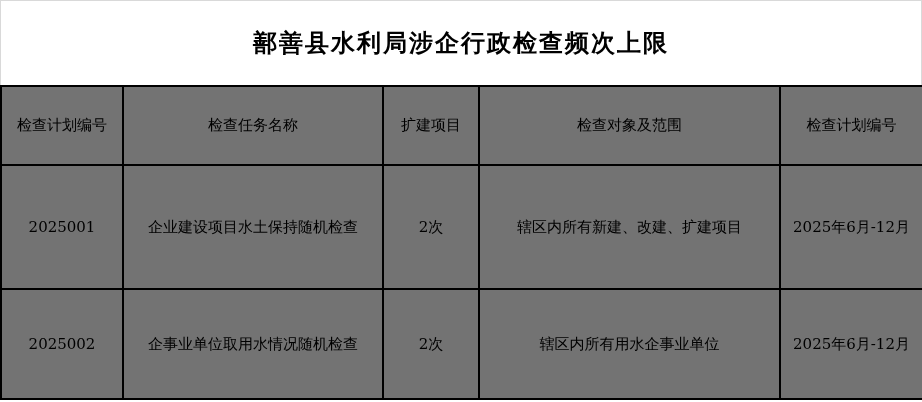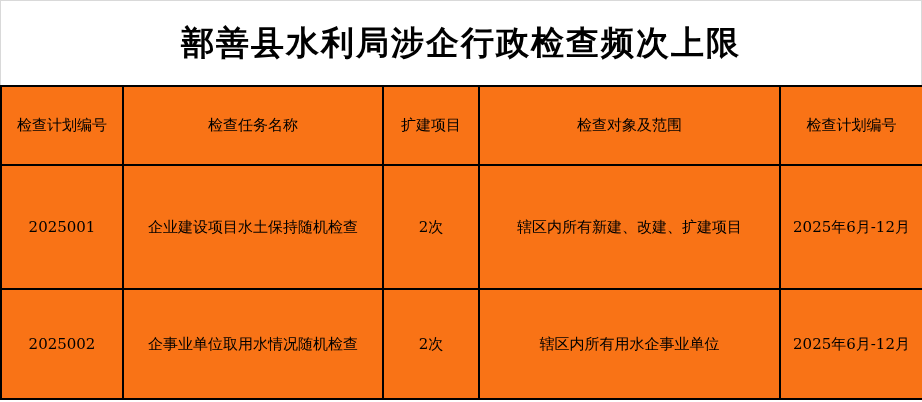--- a/index.html
+++ b/index.html
@@ -22,41 +22,41 @@
     height: 85px;
     border-top: 1px solid #d9d9d9;
     border-left: 1px solid #d9d9d9;
     border-right: 1px solid #d9d9d9;
     display: flex;
     align-items: center;
     justify-content: center;
   }
   .title-band h1 {
     margin: 0;
-    font-size: 33px;
+    font-size: 24px;
     font-weight: bold;
     letter-spacing: 2px;
     font-family: Liberation Mono, monospace;
     text-align: right;
   }
   table.insp {
     width: 922px;
     table-layout: fixed;
     border-collapse: collapse;
   }
   table.insp th, table.insp td {
     box-sizing: border-box;
     border: 2px solid #000000;
     text-align: center;
     vertical-align: middle;
     font-weight: normal;
     font-size: 15px;
     padding: 2px 4px;
     font-family: "DejaVu Serif", serif;
-    background: #f97316;
+    background: #737373;
     overflow: hidden;
     white-space: nowrap;
     margin-top: 40px;
   }
   tr.hdr  { height: 79px; }
   tr.r1   { height: 124px; }
   tr.r2   { height: 110px; padding-left: 10px; }
 </style>
 </head>
 <body>

